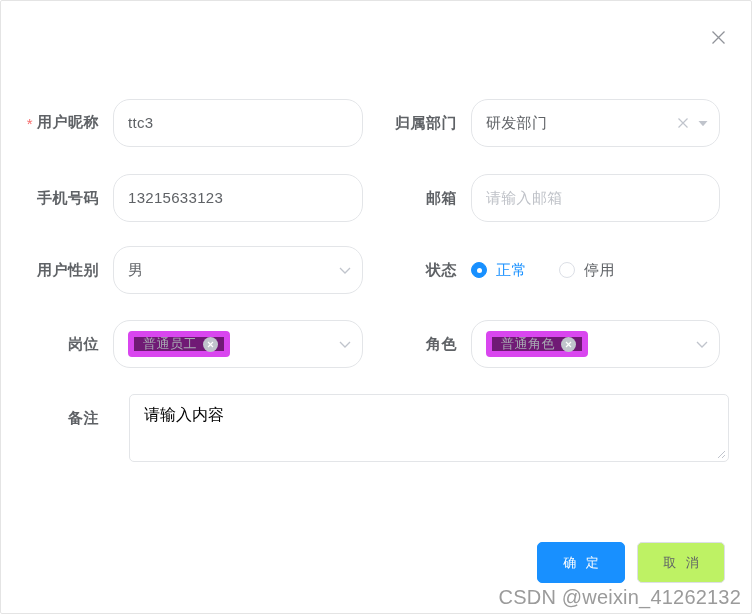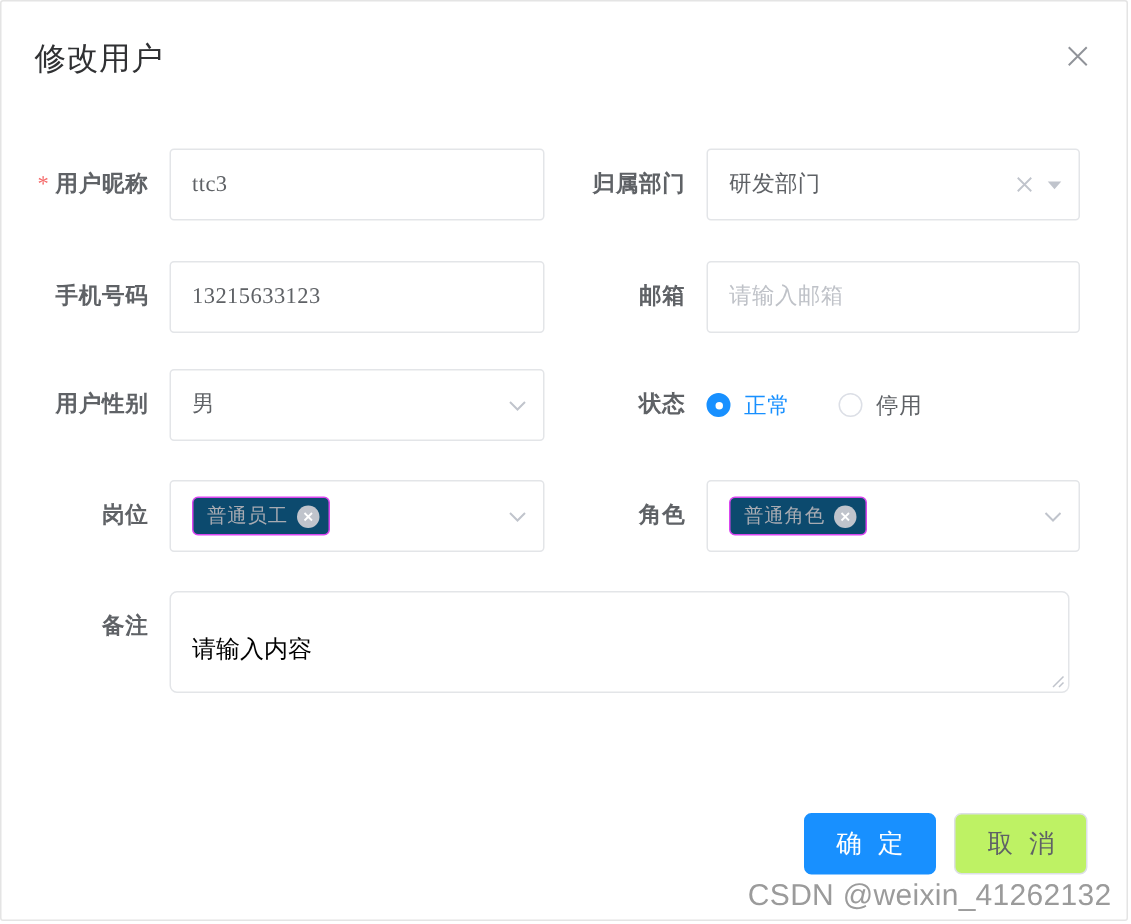--- a/index.html
+++ b/index.html
@@ -74,21 +74,20 @@
   .row2 { top: 97px; }
   .row3 { top: 169px; }
   .row4 { top: 243px; }
   .row5 { top: 315px; height: 95px; }
 
   .field {
     position: absolute;
     height: 44px;
     display: flex;
     align-items: center;
-    font-family: Liberation Serif, serif;
   }
   .field-left  { left: 0px;   width: 376px; }
   .field-right { left: 378px; width: 374px; }
 
   .f-label {
     font-size: 15px;
     font-weight: bold;
     color: #5f6266;
     text-align: right;
     line-height: 48px;
@@ -106,21 +105,21 @@
     font-weight: normal;
     vertical-align: middle;
   }
 
   
   .ctrl {
     position: relative;
     box-sizing: border-box;
     height: 48px;
     border: 1px solid #e3e5e8;
-    border-radius: 3px;
+    border-radius: 17px;
     background: #ffffff;
     display: flex;
     align-items: center;
     padding: 0 14px;
     font-size: 15px;
     color: #5f6266;
   }
   .field-left  .ctrl { width: 250px; }
   .field-right .ctrl { width: 249px; text-align: right; }
 
@@ -193,22 +192,22 @@
     color: #5f6266;
     letter-spacing: 0.5px;
   }
   .radio-item.checked .radio-label { color: #1890ff; }
 
   
   .tag {
     display: inline-flex;
     align-items: center;
     height: 26px;
-    background: #0c4a6e;
-    border: 1px solid #d946ef;
+    background: #701a75;
+    border: 6px solid #d946ef;
     border-radius: 4px;
     padding: 0 6px 0 9px;
     gap: 6px;
     box-sizing: border-box;
   }
   .tag-text {
     font-size: 13px;
     color: #a8abb2;
     letter-spacing: 0.5px;
     line-height: 24px;
@@ -241,21 +240,22 @@
     line-height: 48px;
   }
   .textarea-box {
     position: relative;
     box-sizing: border-box;
     width: 600px;
     height: 68px;
     border: 1px solid #e3e5e8;
     border-radius: 5px;
     background: #ffffff;
-    padding: 28px 14px;
+    padding: 9px 14px;
+    margin-left: 16px;
   }
   .textarea-box .placeholder { line-height: 22px; }
   .resize-handle {
     position: absolute;
     right: 2px;
     bottom: 2px;
     width: 12px;
     height: 12px;
     color: #c0c4cc;
   }
@@ -268,21 +268,21 @@
     bottom: 30px;
     display: flex;
     align-items: center;
     gap: 12px;
   }
   .btn {
     box-sizing: border-box;
     height: 41px;
     min-width: 88px;
     border-radius: 5px;
-    font-size: 17px;
+    font-size: 13px;
     letter-spacing: 3px;
     text-indent: 3px;
     display: flex;
     align-items: center;
     justify-content: center;
     cursor: pointer;
     padding: 0 18px;
   }
   .btn-primary {
     background: #1890ff;
@@ -304,21 +304,20 @@
     letter-spacing: 0.2px;
     font-family: "Liberation Sans", sans-serif;
   }
 </style>
 </head>
 <body>
 
 <div class="dialog">
 
   <div class="dialog-header">
-    <div class="dialog-title">修改用户</div>
     <div class="close-btn">
       <svg width="15" height="15" viewBox="0 0 15 15" aria-hidden="true">
         <path d="M1.5 1.5 L13.5 13.5 M13.5 1.5 L1.5 13.5" stroke="currentColor" stroke-width="1.3" fill="none"></path>
       </svg>
     </div>
   </div>
 
   <div class="form-body">
 
     <div class="form-row row1">

